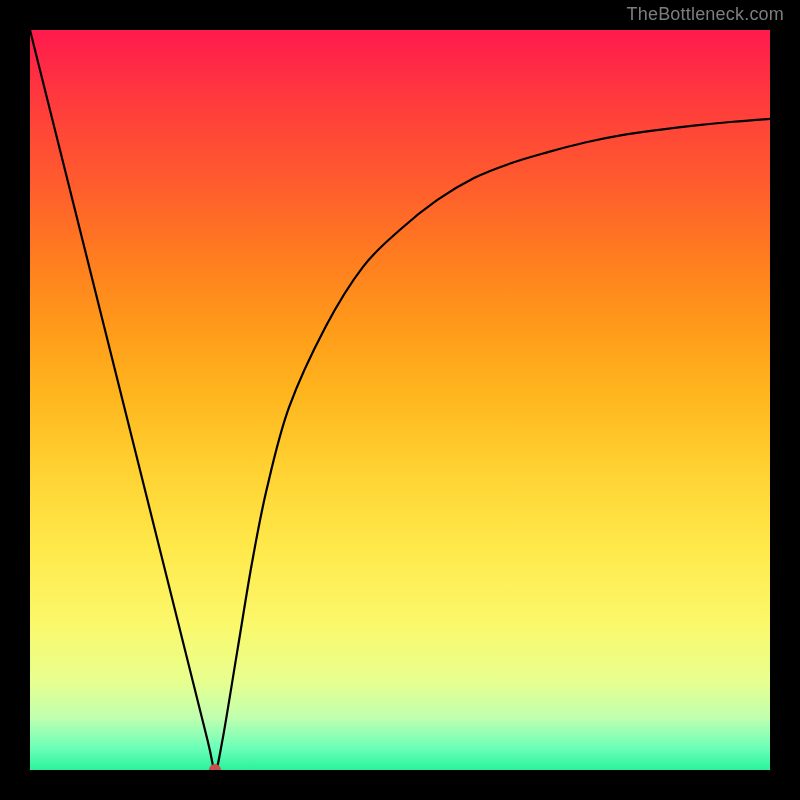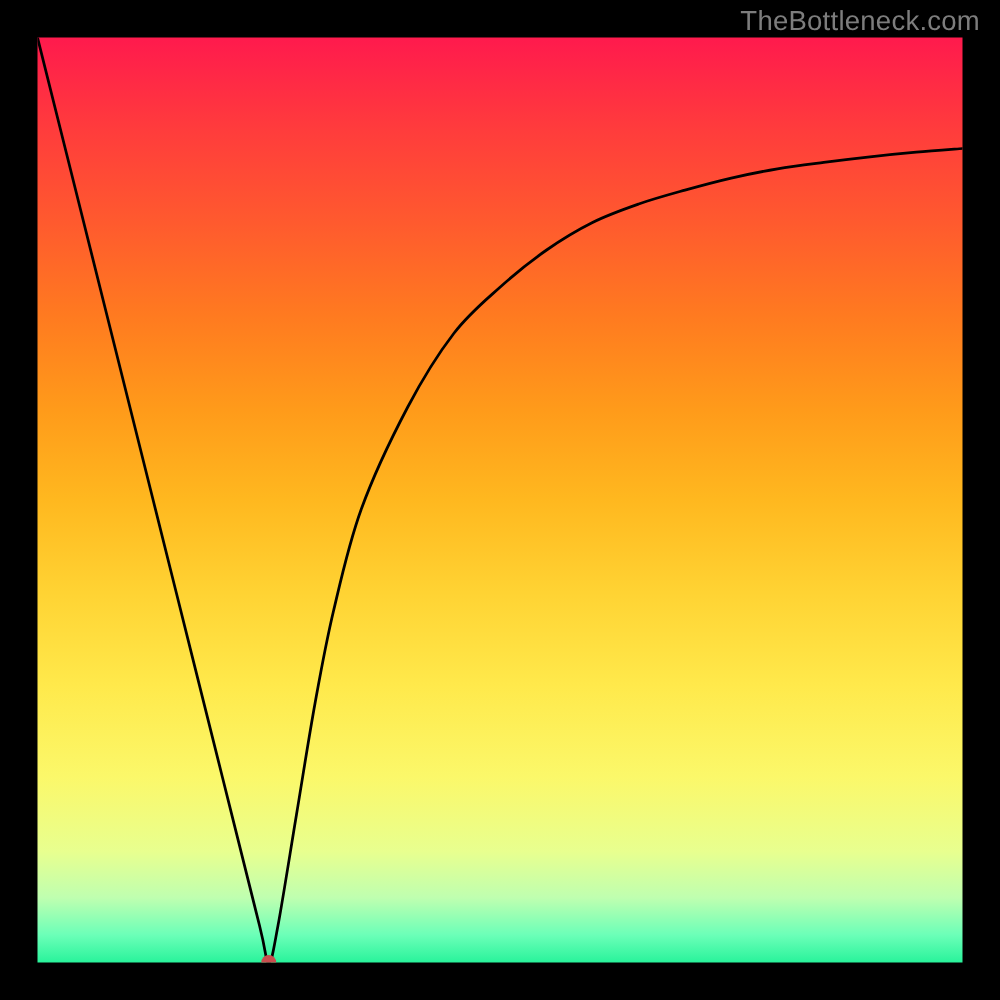--- a/index.html
+++ b/index.html
@@ -45,21 +45,21 @@
   }
   svg.curve {
     position: absolute;
     inset: 0;
   }
   .watermark {
     position: absolute;
     top: 4px;
     right: 16px;
     color: #7d7d7d;
-    font-size: 22px;
+    font-size: 18px;
     letter-spacing: 0.2px;
     user-select: none;
   }
 </style>
 </head>
 <body>
 
 <div class="watermark">TheBottleneck.com</div>
 
 <div class="frame">

